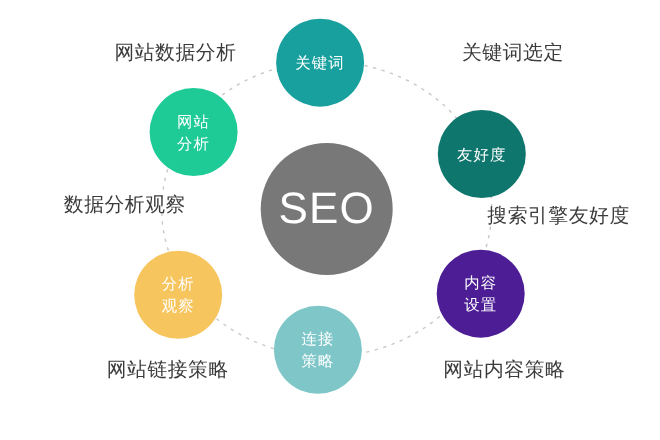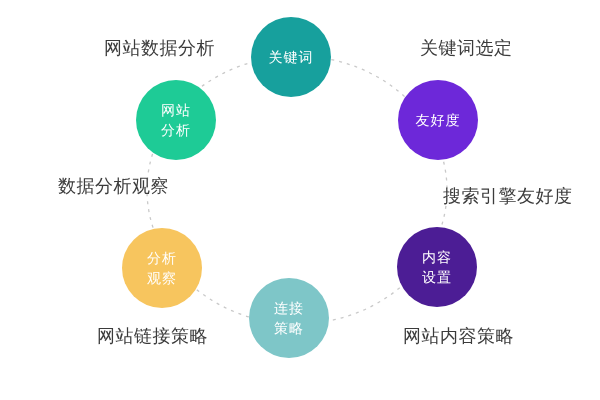--- a/index.html
+++ b/index.html
@@ -57,31 +57,34 @@
 </style>
 </head>
 <body>
 
 <div class="canvas">
 
   <svg class="orbit-svg" viewBox="0 0 600 400">
     <ellipse cx="297" cy="190" rx="150" ry="134" fill="none" stroke-width="1.3" stroke-dasharray="3 5" stroke="#c9c9c9"></ellipse>
   </svg>
 
+  <div class="node center" style="left: 237px; top: 130px; background-color: rgb(120, 120, 120);">
+    <span>SEO</span>
+  </div>
 
   <div class="node satellite" style="left: 251px; top: 17px; background-color: rgb(23, 160, 157);">
     <span>关键词</span>
   </div>
 
   <div class="node satellite" style="left: 136px; top: 80px; background-color: rgb(30, 203, 150);">
     <span>网站</span>
     <span>分析</span>
   </div>
 
-  <div class="node satellite" style="left: 398px; top: 80px; background-color: #6d28d9; text-align: right;">
+  <div class="node satellite" style="left: 398px; top: 100px; background-color: #0f766e; text-align: right;">
     <span>友好度</span>
   </div>
 
   <div class="node satellite" style="left: 122px; top: 228px; background-color: rgb(247, 197, 94);">
     <span>分析</span>
     <span>观察</span>
   </div>
 
   <div class="node satellite" style="left: 397px; top: 227px; background-color: #4c1d95;">
     <span>内容</span>

